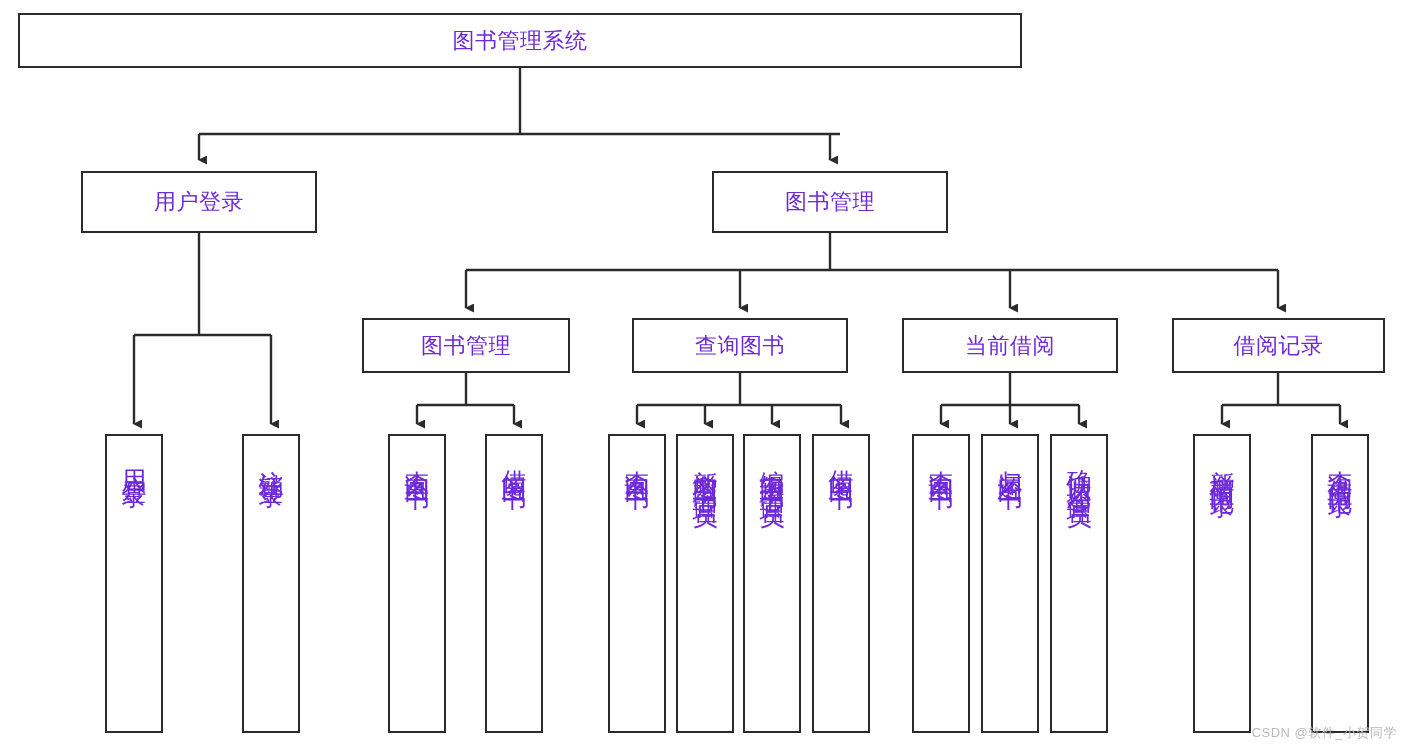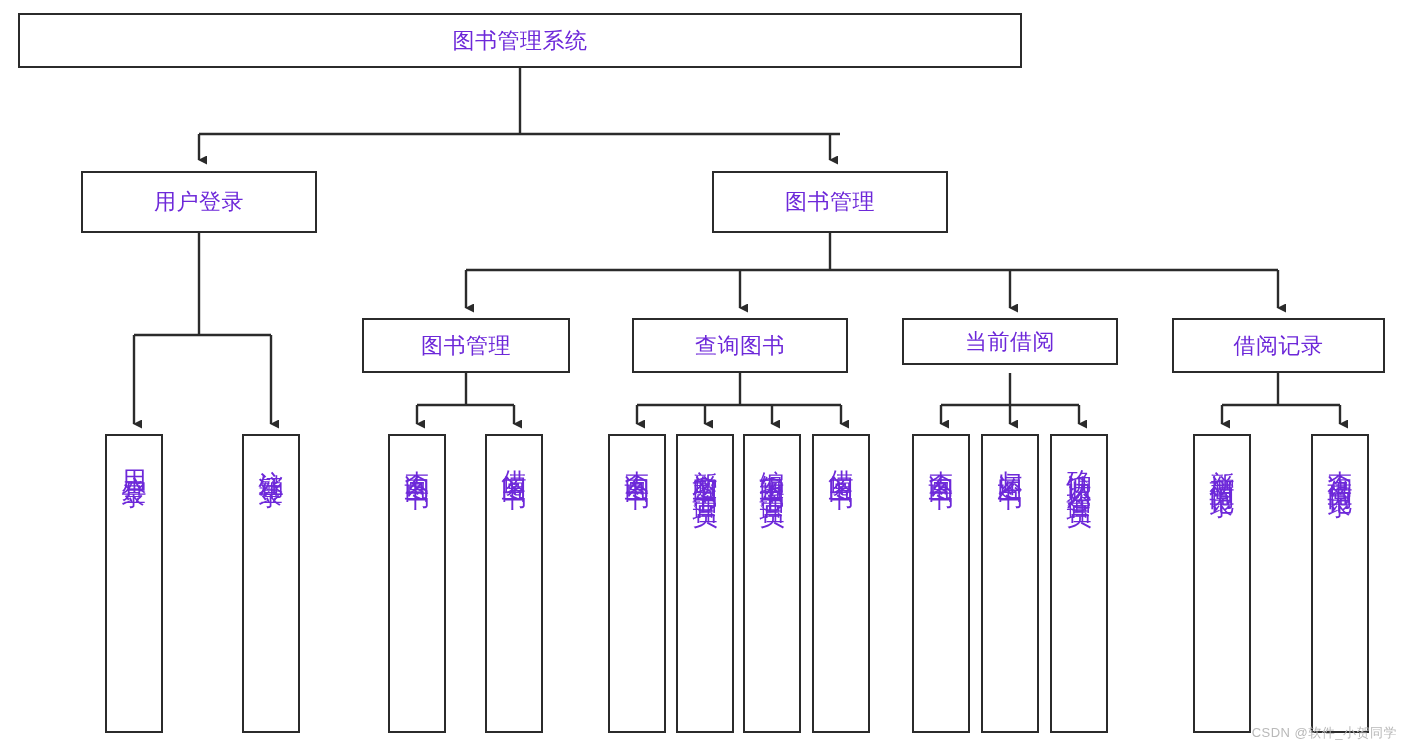--- a/index.html
+++ b/index.html
@@ -135,21 +135,21 @@
   <div class="node horizontal" style="left:712px; top:171px; width:236px; height:62px;">
     <span class="node-label">图书管理</span>
   </div>
 
   <div class="node horizontal" style="left:362px; top:318px; width:208px; height:55px;">
     <span class="node-label">图书管理</span>
   </div>
   <div class="node horizontal" style="left:632px; top:318px; width:216px; height:55px;">
     <span class="node-label">查询图书</span>
   </div>
-  <div class="node horizontal" style="left:902px; top:318px; width:216px; height:47px;">
+  <div class="node horizontal" style="left:902px; top:318px; width:216px; height:55px;">
     <span class="node-label">当前借阅</span>
   </div>
   <div class="node horizontal" style="left:1172px; top:318px; width:213px; height:55px;">
     <span class="node-label">借阅记录</span>
   </div>
 
   <div class="node vertical" style="left:105px; top:434px; width:58px; height:299px;">
     <span class="node-label">用户登录</span>
   </div>
   <div class="node vertical" style="left:242px; top:434px; width:58px; height:299px;">

